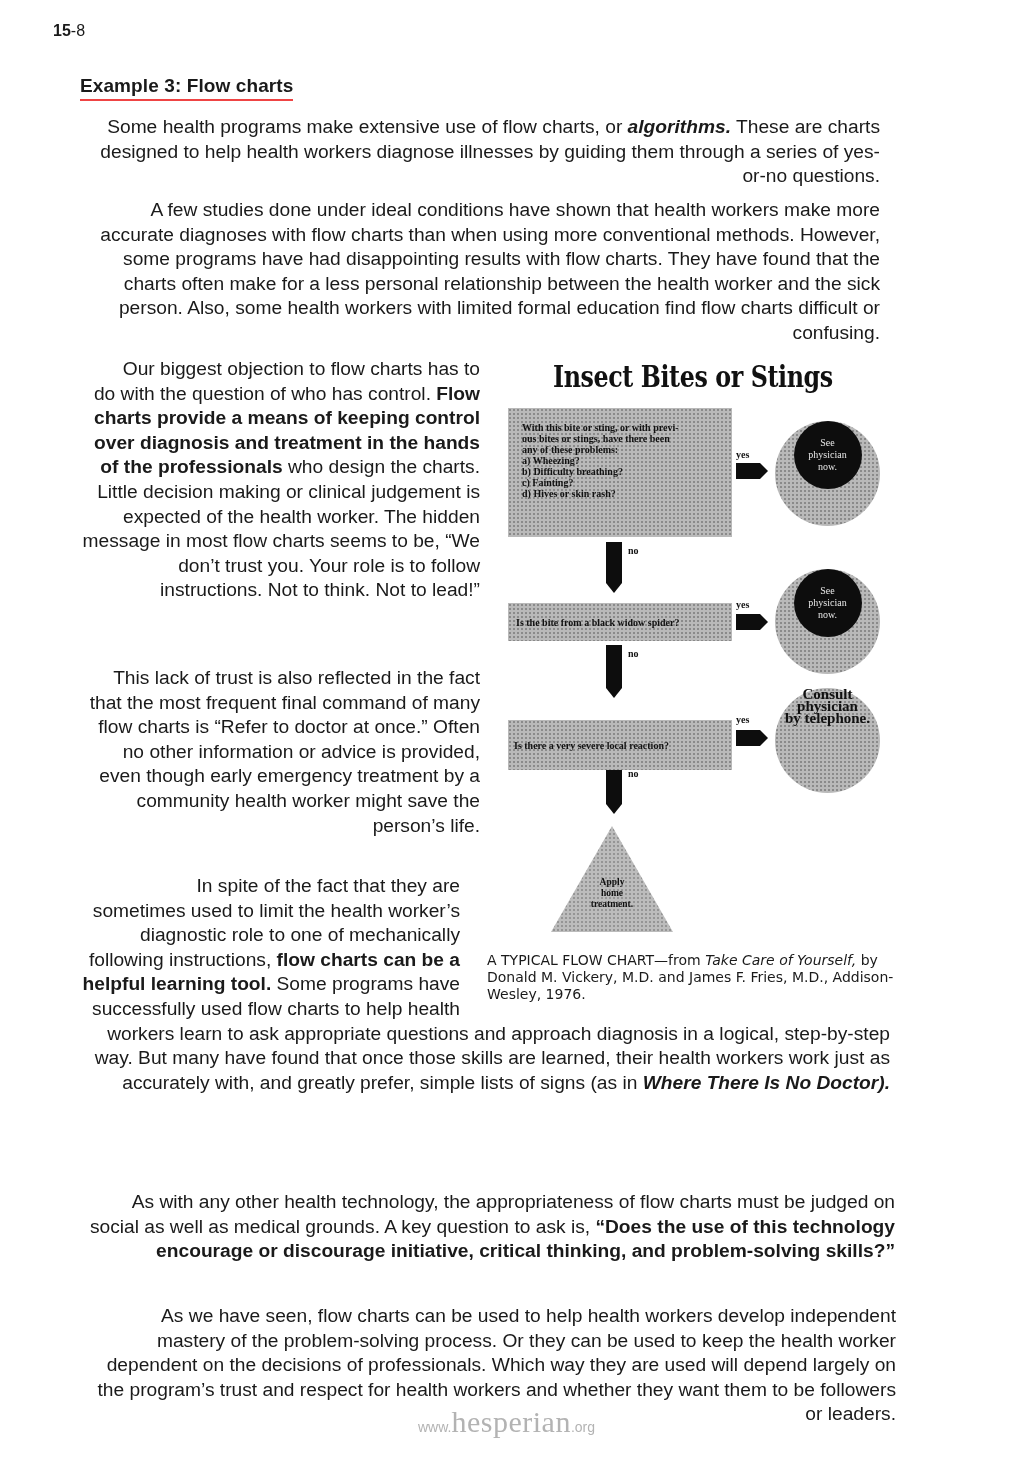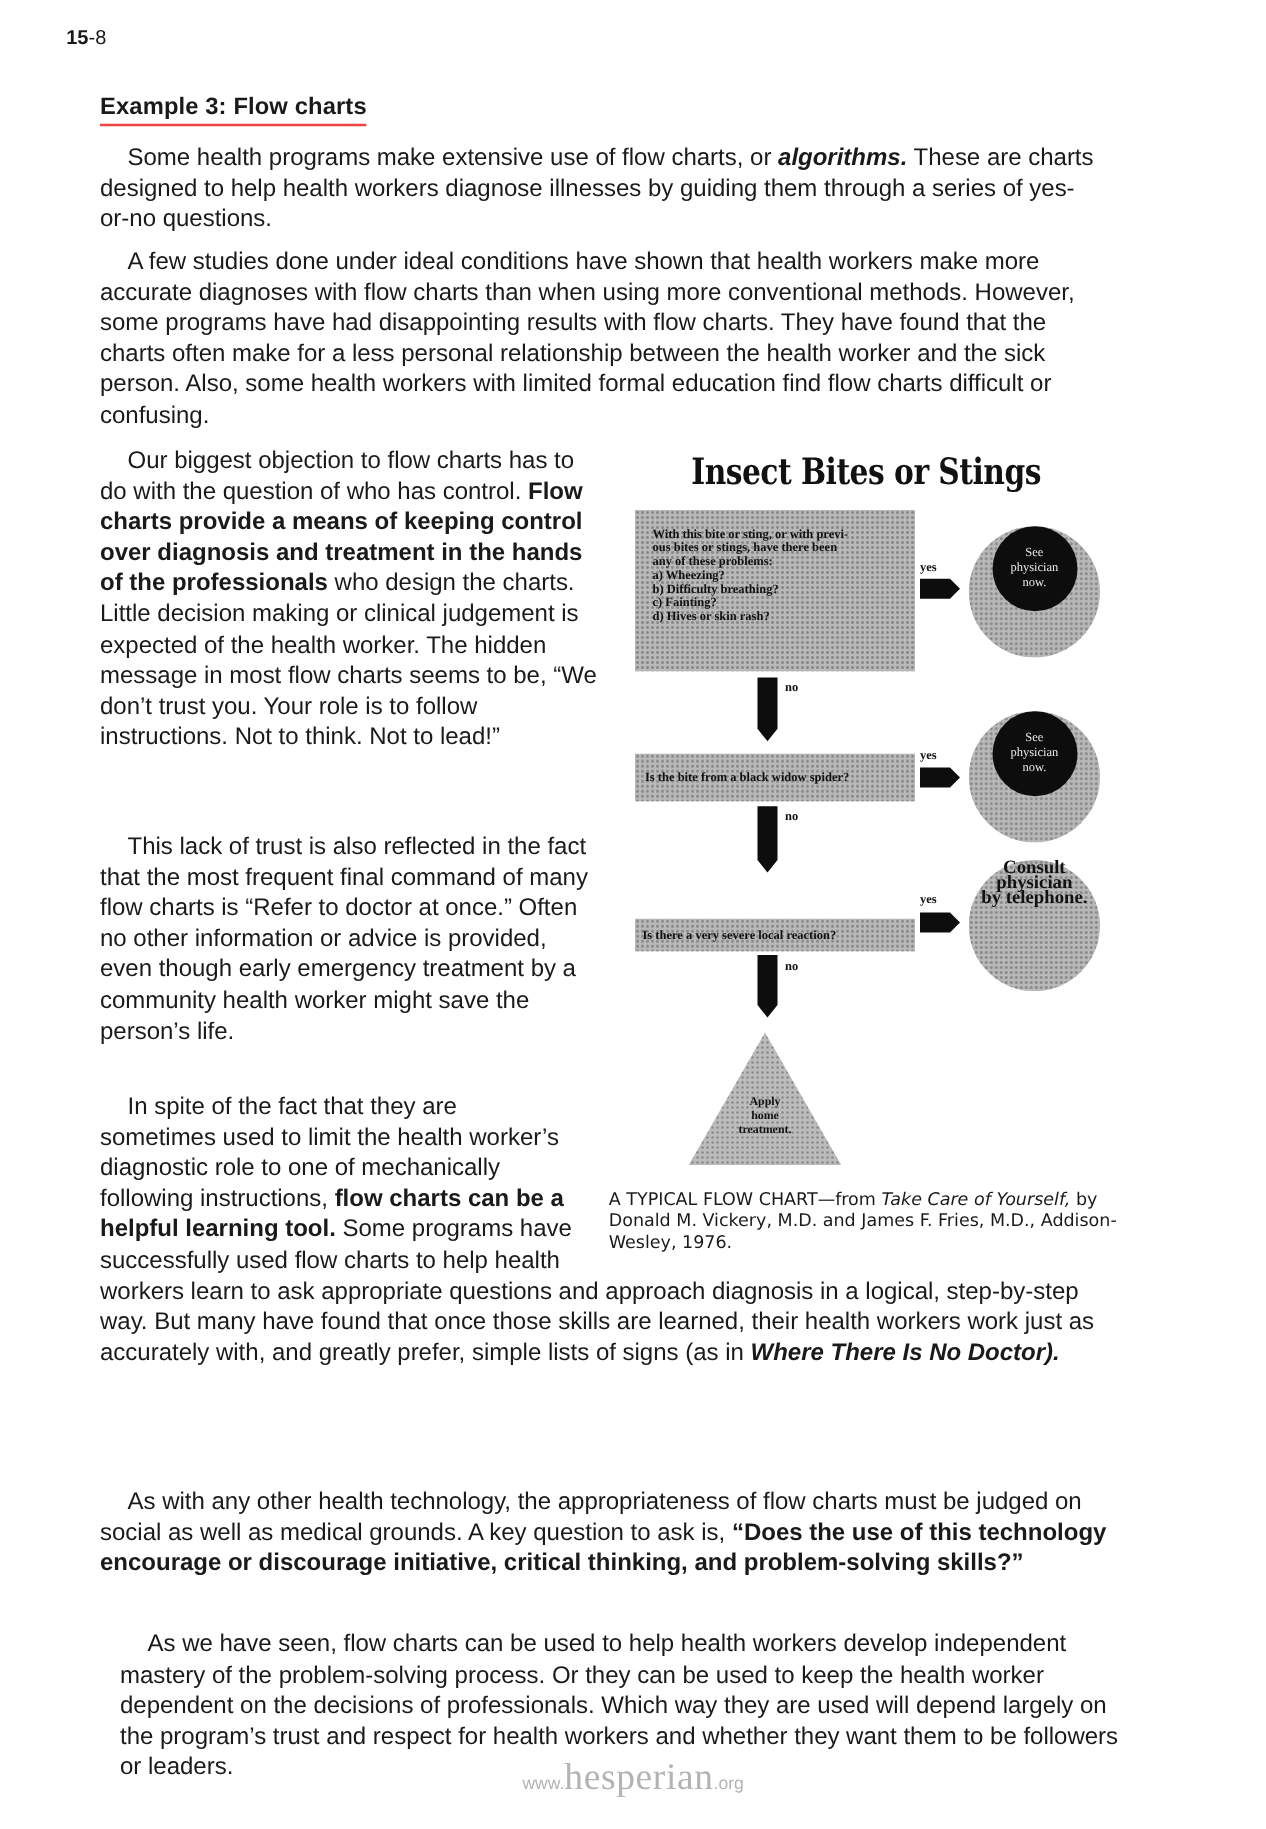--- a/index.html
+++ b/index.html
@@ -3,41 +3,41 @@
 <meta charset="utf-8">
 <style>
   html, body { margin: 0; padding: 0; background: #ffffff; }
   body { width: 1013px; height: 1463px; position: relative; overflow: hidden;
          font-family: "Liberation Sans", sans-serif; color: #1a1a1a; }
   .page-num { position: absolute; left: 38px; top: 22px; font-size: 16px; margin-left: 15px; }
   .page-num b { font-weight: bold; }
   .heading { position: absolute; left: 80px; top: 75px; font-size: 19px; font-weight: bold;
              border-bottom: 2px solid #ef4444; padding-bottom: 2px; letter-spacing: 0.1px; }
   .para { position: absolute; left: 80px; font-size: 19.2px; line-height: 24.6px;
-          text-indent: 22px; margin: 0; }
+          text-indent: 22px; margin: 0; text-align: right; }
   .para b { font-weight: bold; }
   .para i { font-style: italic; font-weight: bold; }
   #p1 { top: 115px; width: 800px; }
   #p2 { top: 198px; width: 800px; }
   #p3 { top: 357px; width: 400px; }
   #p4 { top: 666px; width: 400px; }
   #p5 { top: 874px; width: 810px; }
   #p6 { top: 1190px; width: 815px; }
   #p7 { top: 1304px; width: 800px; margin-left: 16px; }
   .float-box { float: right; width: 430px; height: 138px; }
   .chart-title { position: absolute; left: 553px; top: 360px; font-family: "DejaVu Serif", serif;
                  font-weight: bold; font-size: 29px; letter-spacing: -0.5px; transform: scaleX(0.82);
                  transform-origin: left top; color: #111; white-space: nowrap; }
   .fc-box { position: absolute; background-color: #b9b9b9;
             background-image: radial-gradient(#8a8a8a 1px, transparent 1.3px);
             background-size: 4px 4px; font-family: "Liberation Serif", serif;
             font-weight: bold; color: #111; font-size: 10px; line-height: 11px; }
   .fc-box.q1 { left: 508px; top: 408px; width: 224px; height: 129px; padding: 14px 0 0 14px; box-sizing: border-box; }
   .fc-box.q2 { left: 508px; top: 603px; width: 224px; height: 38px; display:flex; align-items:center; padding-left: 8px; box-sizing: border-box; }
-  .fc-box.q3 { left: 508px; top: 735px; width: 224px; height: 26px; display:flex; align-items:center; padding-left: 6px; box-sizing: border-box; }
+  .fc-box.q3 { left: 508px; top: 720px; width: 224px; height: 50px; display:flex; align-items:center; padding-left: 6px; box-sizing: border-box; }
   .q-line { display: block; white-space: nowrap; }
   .fc-svg { position: absolute; left: 0; top: 0; }
   .fc-label { position: absolute; font-family: "Liberation Serif", serif; font-weight: bold; font-size: 10px; color: #111; }
   .circle { position: absolute; border-radius: 50%; background-color: #b9b9b9;
             background-image: radial-gradient(#8a8a8a 1px, transparent 1.3px); background-size: 4px 4px;
             display: flex; align-items: flex-start; justify-content: center; }
   .circle .inner { width: 68px; height: 68px; border-radius: 50%; background: #0d0d0d; color: #e8e8e8;
                    font-family: "Liberation Serif", serif; font-size: 10px; line-height: 12px; text-align: center;
                    display: flex; flex-direction: column; align-items: center; justify-content: center; }
   .circle .plain { font-family: "Liberation Serif", serif; font-weight: bold; font-size: 15px; line-height: 12px;

